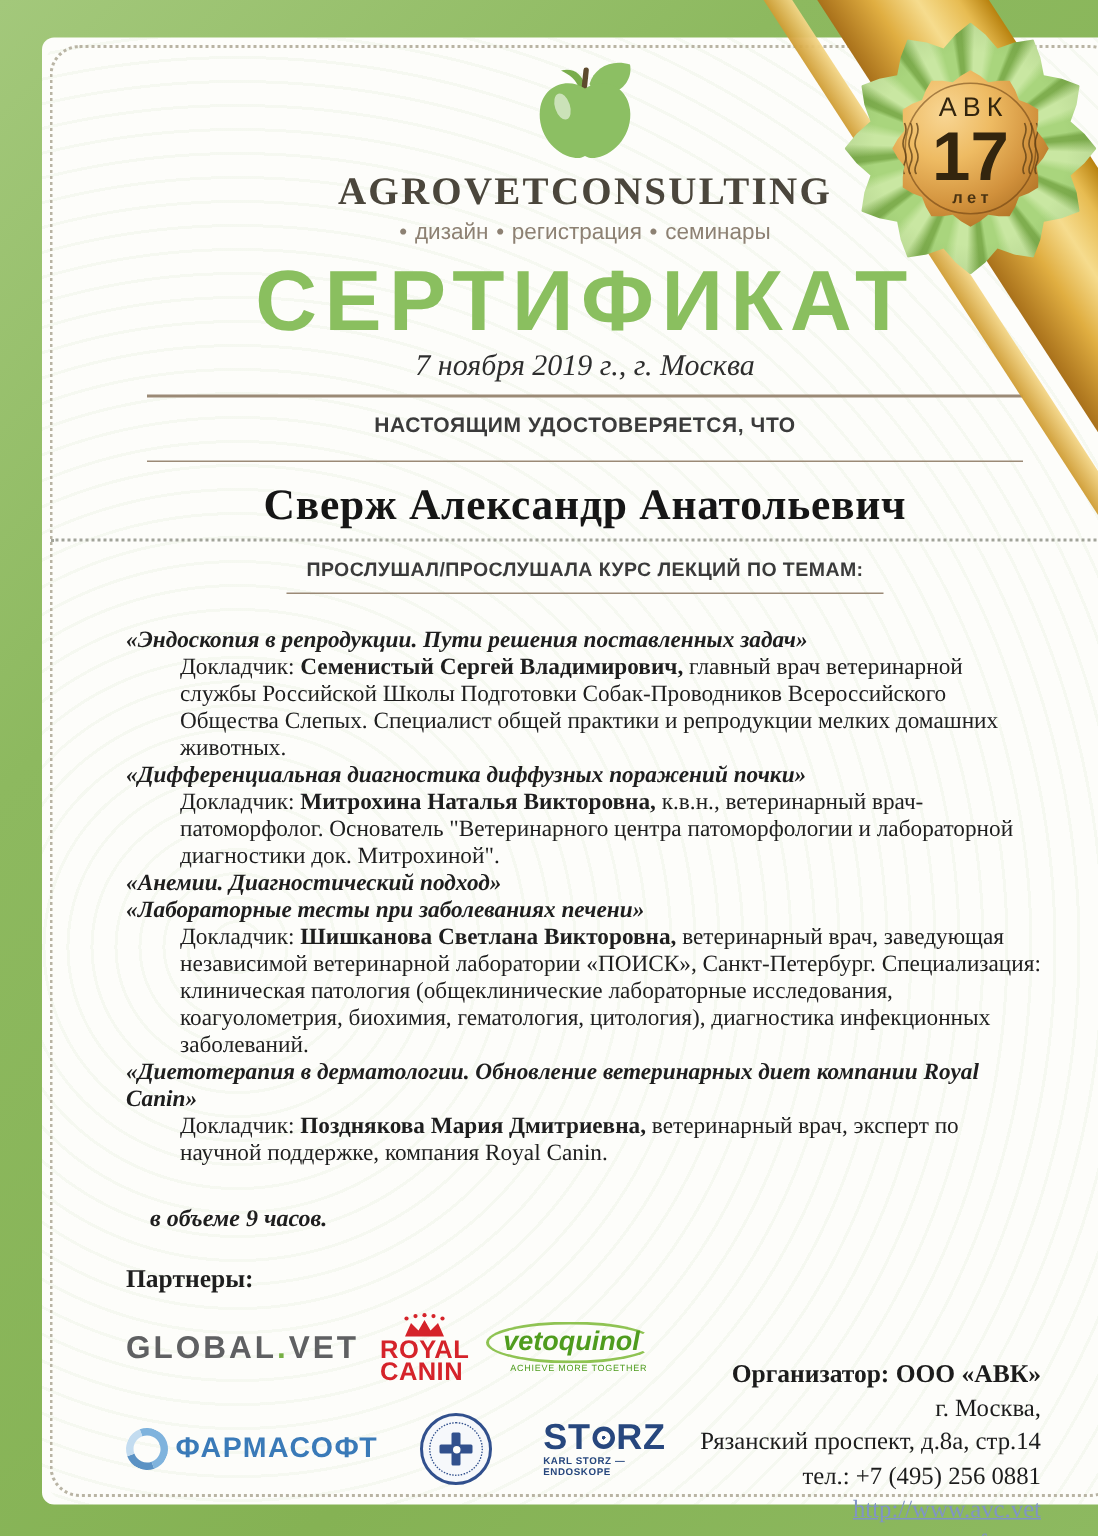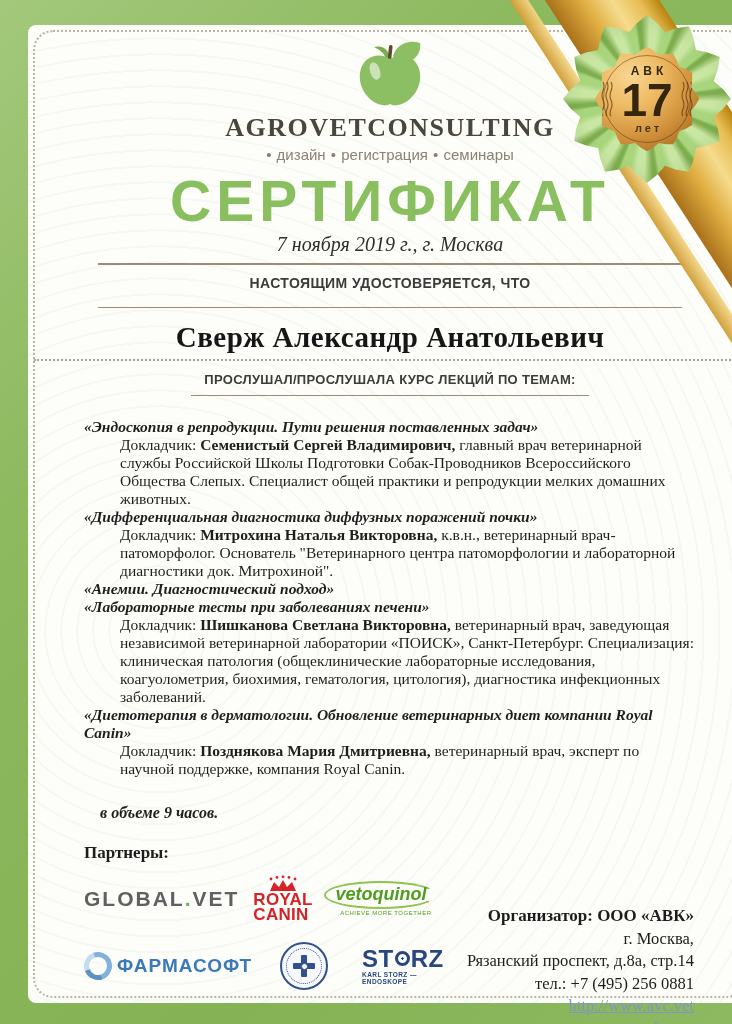--- a/index.html
+++ b/index.html
@@ -51,21 +51,21 @@
     position:absolute; left:31px; top:31px; width:106px; height:106px;
     background:radial-gradient(circle at 34% 28%,#f8d694 0%,#eebb63 30%,#d1913c 60%,#a96c20 85%,#8f5714 100%);
     clip-path:polygon(99.2% 50%,95.8% 56%,91.6% 61.2%,92.6% 67.7%,92.6% 74.6%,86.6% 78.1%,80.5% 80.5%,78.1% 86.6%,74.6% 92.6%,67.7% 92.6%,61.2% 91.6%,56% 95.8%,50% 99.2%,44% 95.8%,38.8% 91.6%,32.3% 92.6%,25.4% 92.6%,21.9% 86.6%,19.5% 80.5%,13.4% 78.1%,7.4% 74.6%,7.4% 67.7%,8.4% 61.2%,4.2% 56%,0.8% 50%,4.2% 44%,8.4% 38.8%,7.4% 32.3%,7.4% 25.4%,13.4% 21.9%,19.5% 19.5%,21.9% 13.4%,25.4% 7.4%,32.3% 7.4%,38.8% 8.4%,44% 4.2%,50% 0.8%,56% 4.2%,61.2% 8.4%,67.7% 7.4%,74.6% 7.4%,78.1% 13.4%,80.5% 19.5%,86.6% 21.9%,92.6% 25.4%,92.6% 32.3%,91.6% 38.8%,95.8% 44%);
     display:flex; flex-direction:column; align-items:center; justify-content:center;
     color:#33250e; font-family:"Liberation Sans",sans-serif;
   }
   .medallion::before {
     content:""; position:absolute; inset:9px; border-radius:50%;
     border:1.5px solid rgba(90,50,10,.5);
   }
-  .badge-org { font-size:12px; font-weight:bold; letter-spacing:4px; margin-left:4px; }
+  .badge-org { font-size:18px; font-weight:normal; letter-spacing:4px; margin-left:4px; }
   .badge-num { font-size:46px; font-weight:bold; line-height:44px; }
   .badge-unit { font-size:11px; font-weight:bold; letter-spacing:3px; margin-left:3px; color:#4a3312; }
   .squiggle { position:absolute; top:34px; }
   .squiggle.left { left:7px; } .squiggle.right { right:7px; }
 
   
   .brand { padding-top:2px; }
   .brand-name { font-size:26px; font-weight:bold; letter-spacing:1.5px; color:#4b463c; margin-top:2px; }
   .brand-tagline { font-family:"Liberation Sans",sans-serif; font-size:15px; color:#8d8173; margin-top:3px; word-spacing:1px; }
 

